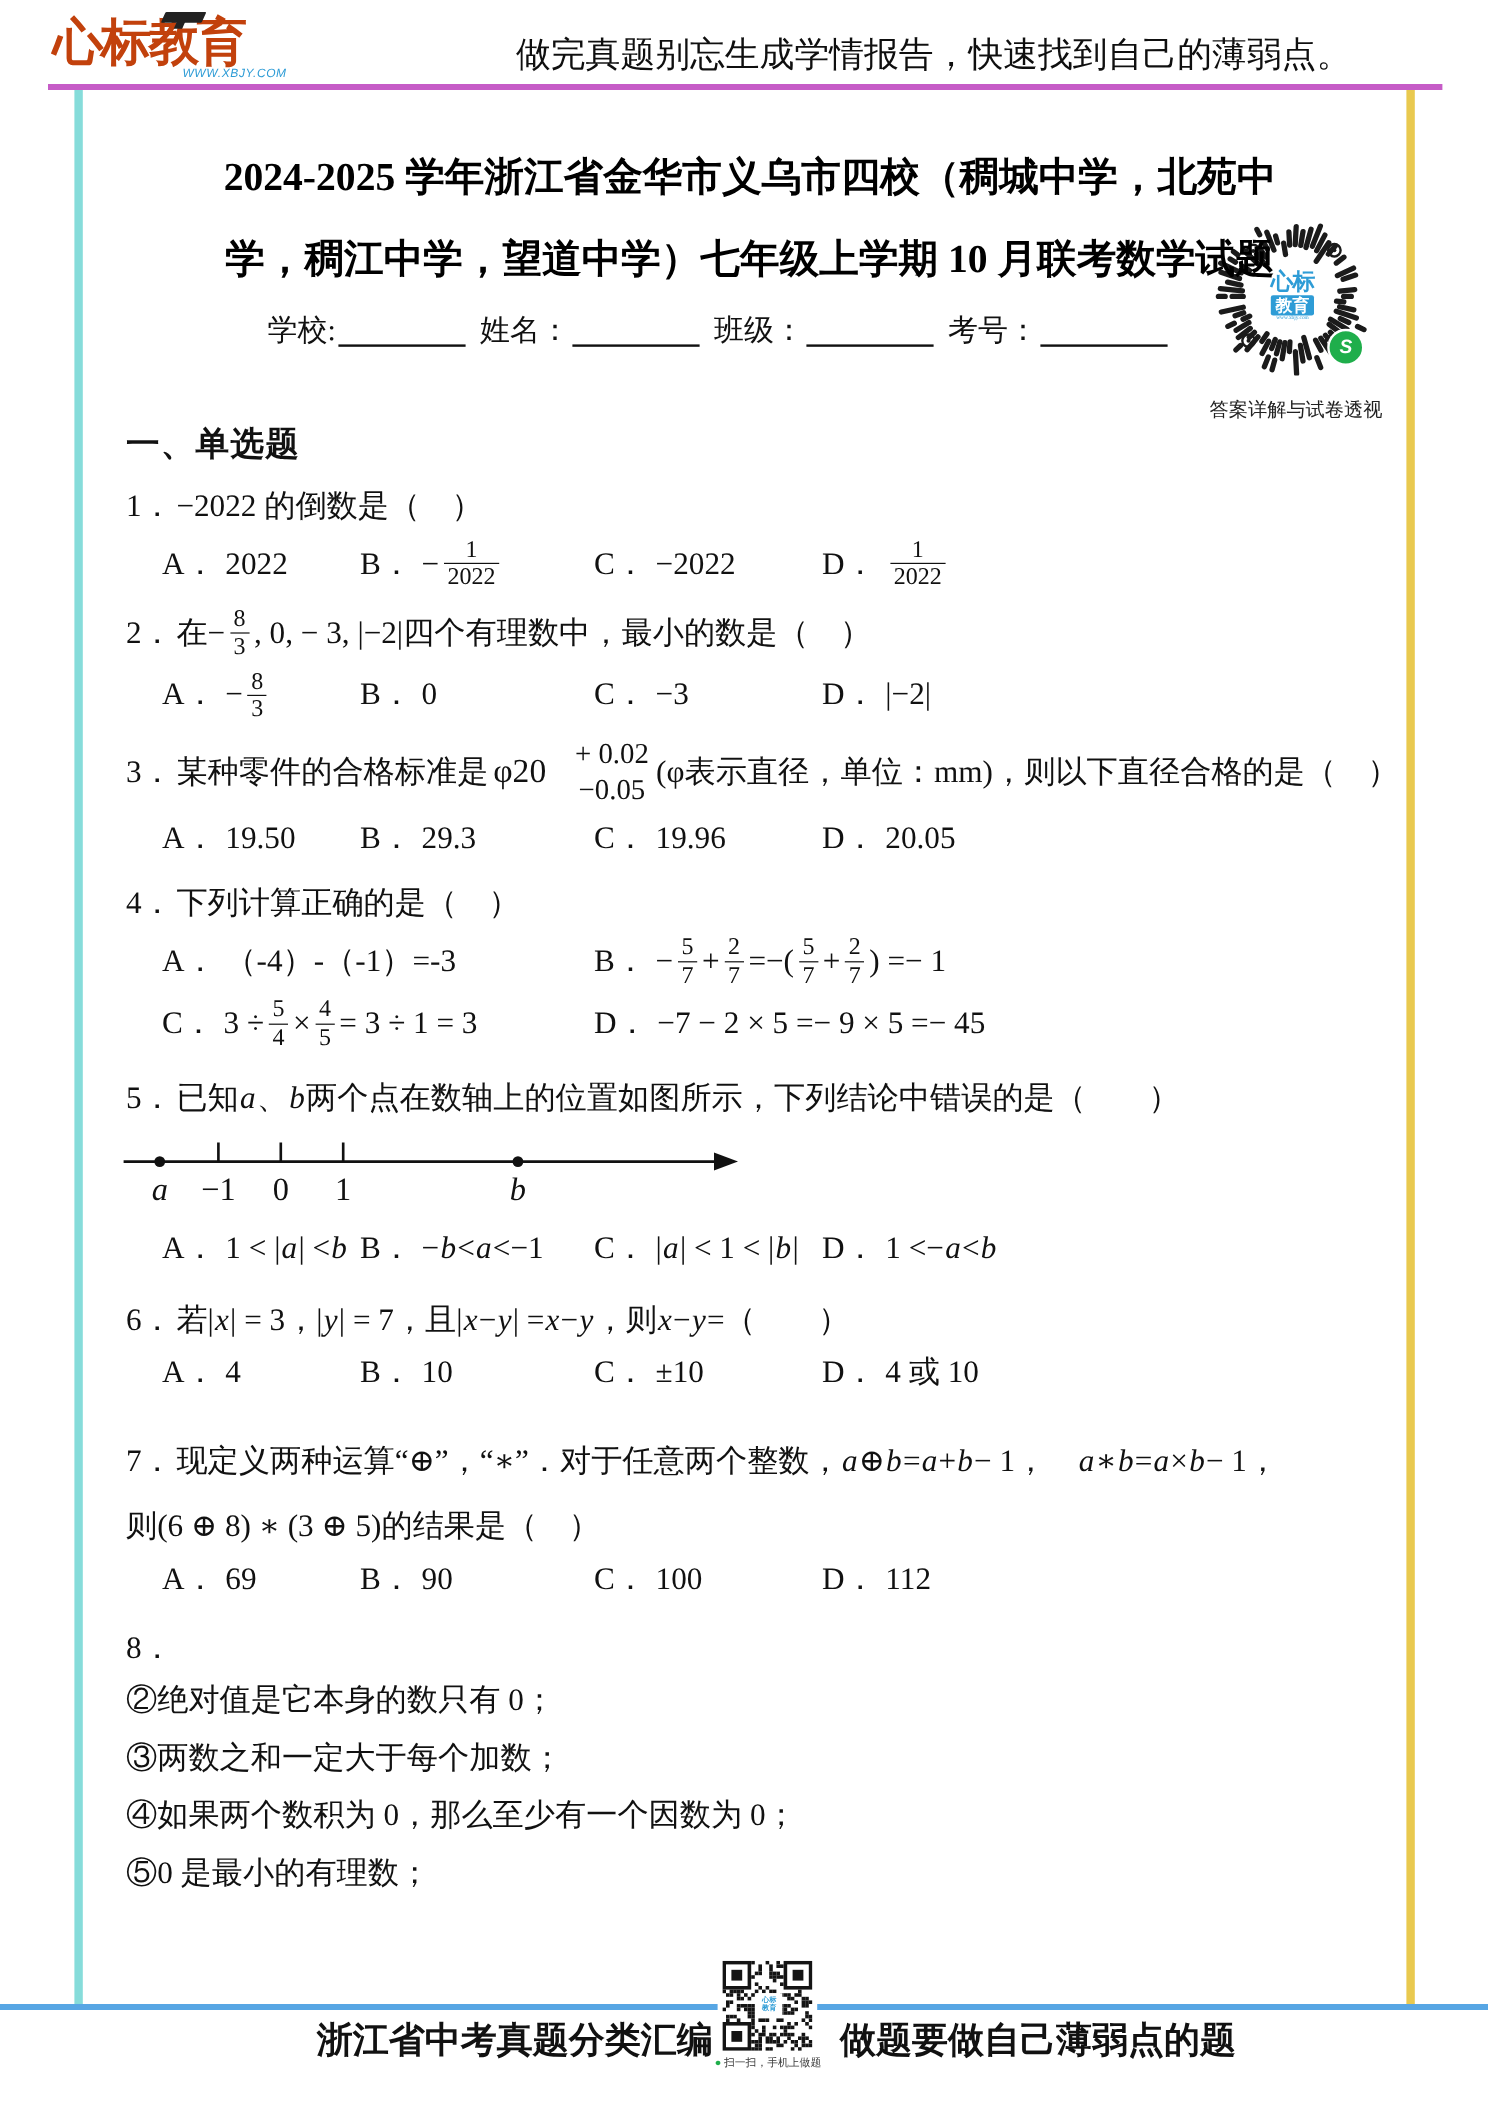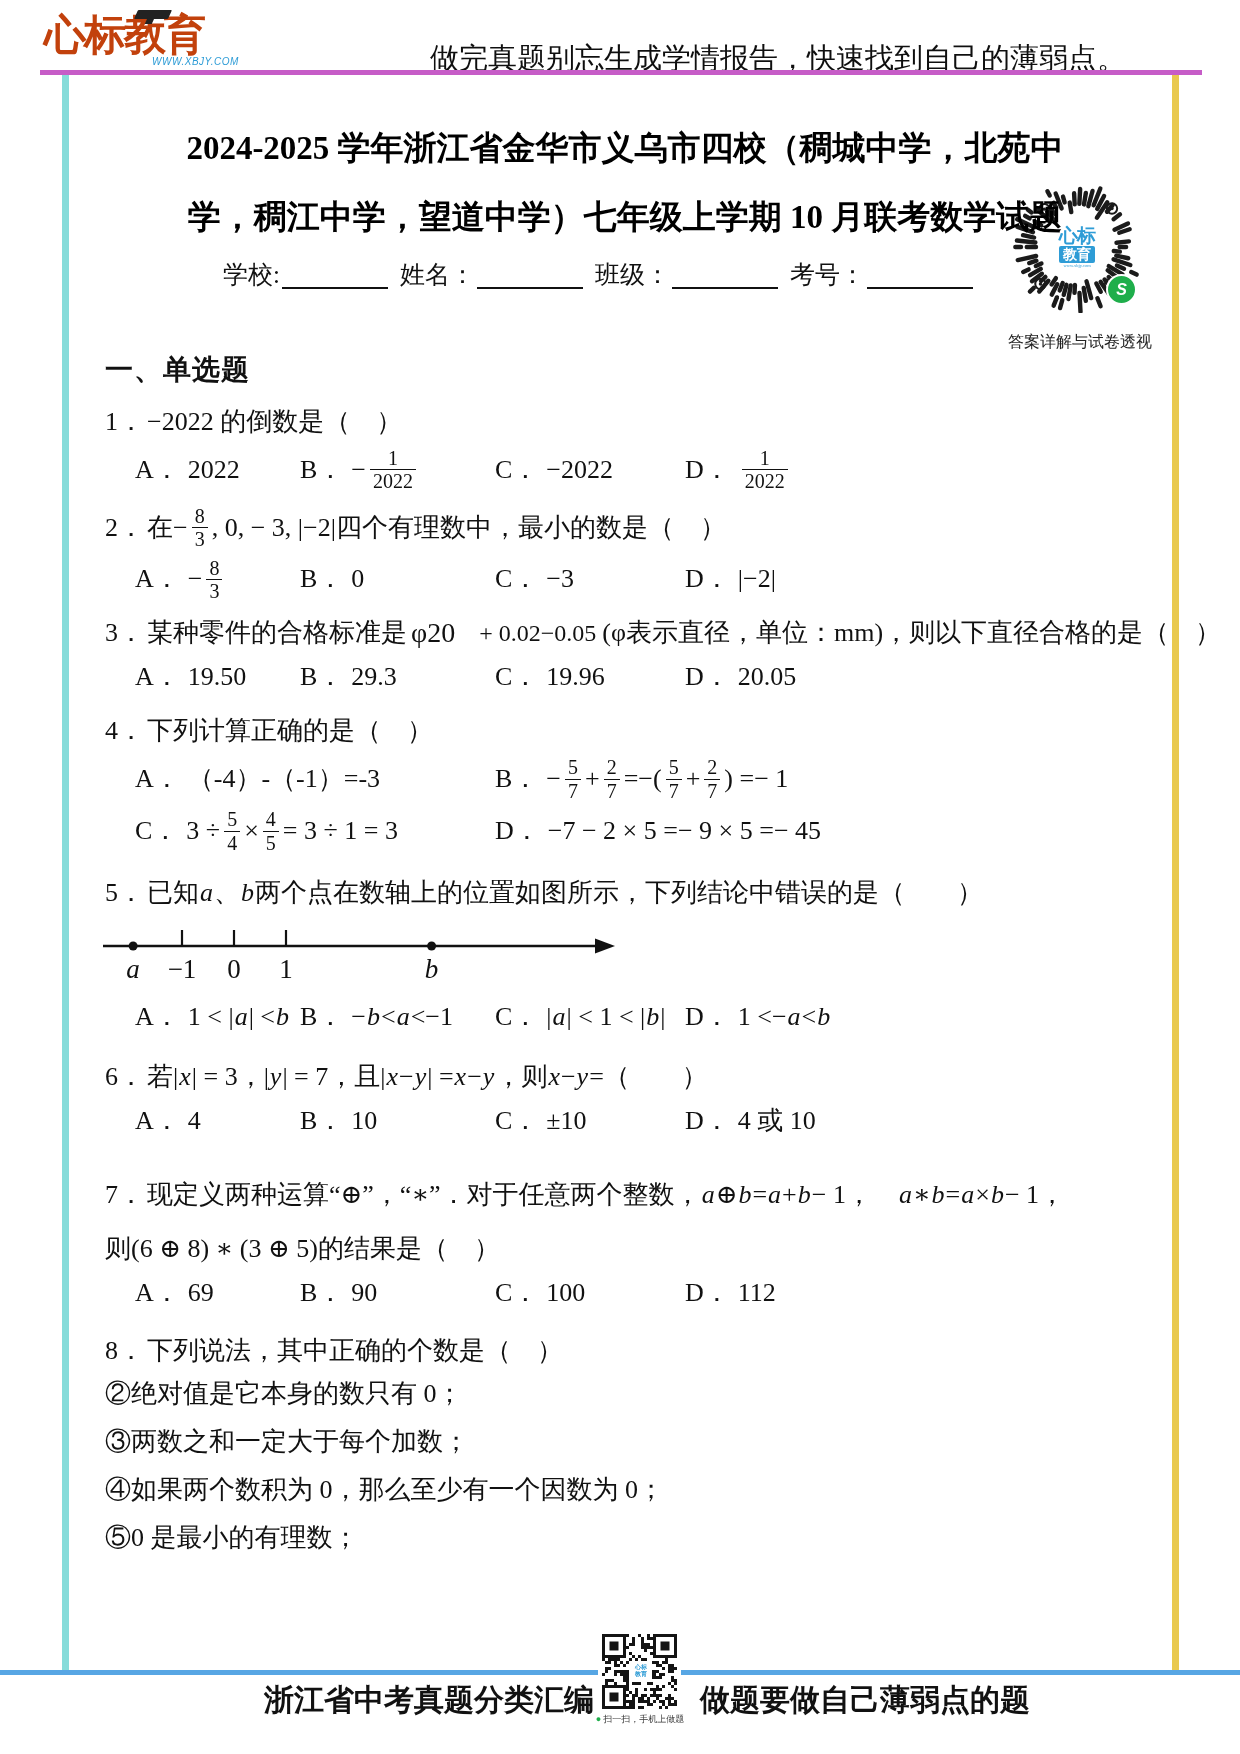--- a/index.html
+++ b/index.html
@@ -10,21 +10,21 @@
   }
   
   .logo{position:absolute;left:44px;top:10px;width:220px;height:58px;}
   .logo-text{font-family:"Liberation Sans","DejaVu Sans",sans-serif;font-weight:bold;
     font-size:42px;line-height:50px;color:#c2410c;letter-spacing:-2px;}
   .logo-cap{position:absolute;left:92px;top:0px;width:34px;height:9px;background:#222;
     transform:skewX(-24deg);border-radius:1px;}
   .logo-cap::after{content:"";position:absolute;left:13px;top:7px;width:7px;height:7px;background:#222;}
   .logo-sub{position:absolute;left:108px;top:46px;font-family:"Liberation Sans",sans-serif;
     font-size:10px;font-style:italic;color:#2e9cd6;letter-spacing:0.5px;}
-  .slogan{position:absolute;left:430px;top:26px;font-size:29px;color:#0f0f0f;white-space:nowrap;margin-top:13px;}
+  .slogan{position:absolute;left:430px;top:26px;font-size:29px;color:#0f0f0f;white-space:nowrap;}
   .rule-magenta{position:absolute;left:40px;top:70px;width:1162px;height:5px;background:#c65cc7;}
   .frame-left{position:absolute;left:62px;top:75px;width:7px;height:1595px;background:#86dcda;}
   .frame-right{position:absolute;left:1172px;top:75px;width:7px;height:1595px;background:#e9c94f;}
 
   
   .qr-top{position:absolute;left:1011px;top:181px;width:132px;height:132px;}
   .qr-center{position:absolute;left:34px;top:34px;width:64px;height:64px;border-radius:50%;
     background:#fff;display:flex;flex-direction:column;align-items:center;justify-content:center;}
   .qr-center .l1{font-family:"Liberation Sans",sans-serif;font-weight:bold;font-size:19px;
     color:#2e9cd6;line-height:19px;letter-spacing:-1px;}
@@ -54,21 +54,21 @@
   .cols4{grid-template-columns:165px 195px 190px auto;}
   .cols2{grid-template-columns:360px auto;}
   .option{display:flex;align-items:center;font-size:26px;line-height:38px;white-space:nowrap;}
   .olabel{margin-right:8px;}
   .frac{display:inline-flex;flex-direction:column;vertical-align:middle;text-align:center;
     font-size:20px;line-height:1.12;margin:0 4px;}
   .frac .num{border-bottom:1.8px solid #111;padding:0 3px;}
   .frac .den{padding:0 3px;}
   .tol{display:inline-flex;align-items:center;margin:0 6px 0 4px;gap:20px;}
   .tol .base{font-size:28px;}
-  .tol .stk{display:inline-flex;flex-direction:row;margin-left:4px;font-size:24px;line-height:1.25;text-align:center;}
+  .tol .stk{display:inline-flex;flex-direction:column;margin-left:4px;font-size:24px;line-height:1.25;text-align:center;}
   .fig{margin:8px 0 2px -4px;}
   .statement{font-size:26px;line-height:48px;}
 
   
   .q1 .stem{margin-top:14px;}
   .q2 .stem{margin-top:12px;}
   .q3 .stem{margin-top:12px;}
   .q4 .stem{margin-top:16px;}
   .q5 .stem{margin-top:20px;}
   .q6 .stem{margin-top:22px;}
@@ -484,21 +484,20 @@
           </div>
           <div class="option">
             <span class="olabel">D．</span>
             <span>112</span>
           </div>
         </div>
       </div>
       <div class="question q8">
         <div class="stem">
           <span class="qnum">8．</span>
-          <span>下列说法，其中正确的个数是（　）</span>
         </div>
         <div class="statement">②绝对值是它本身的数只有 0；</div>
         <div class="statement">③两数之和一定大于每个加数；</div>
         <div class="statement">④如果两个数积为 0，那么至少有一个因数为 0；</div>
         <div class="statement">⑤0 是最小的有理数；</div>
       </div>
     </div>
 </div>
 
 <div class="rule-blue"></div>

